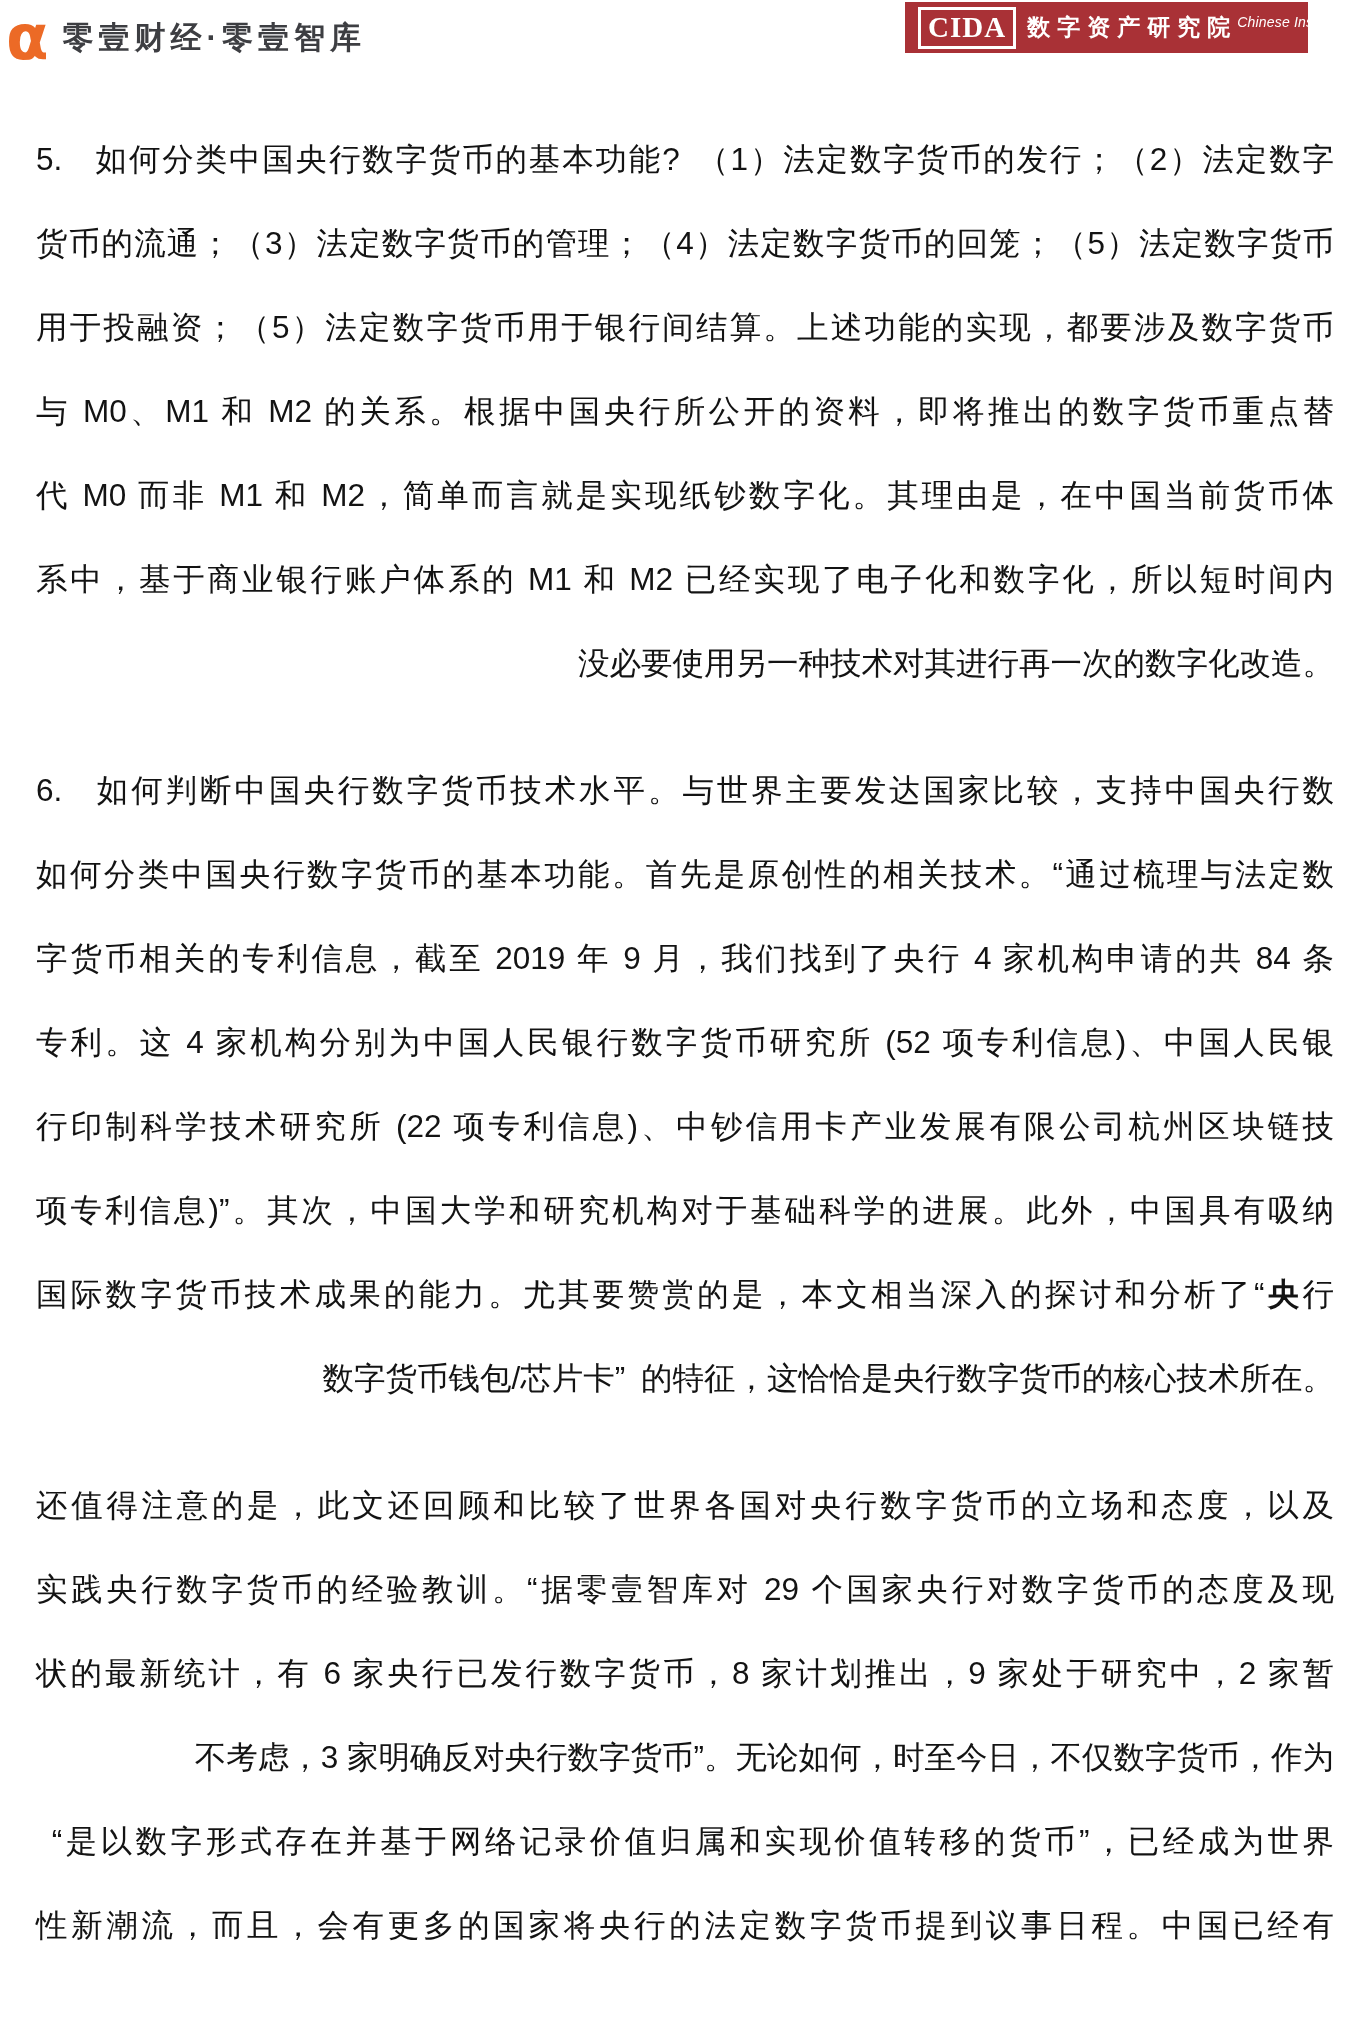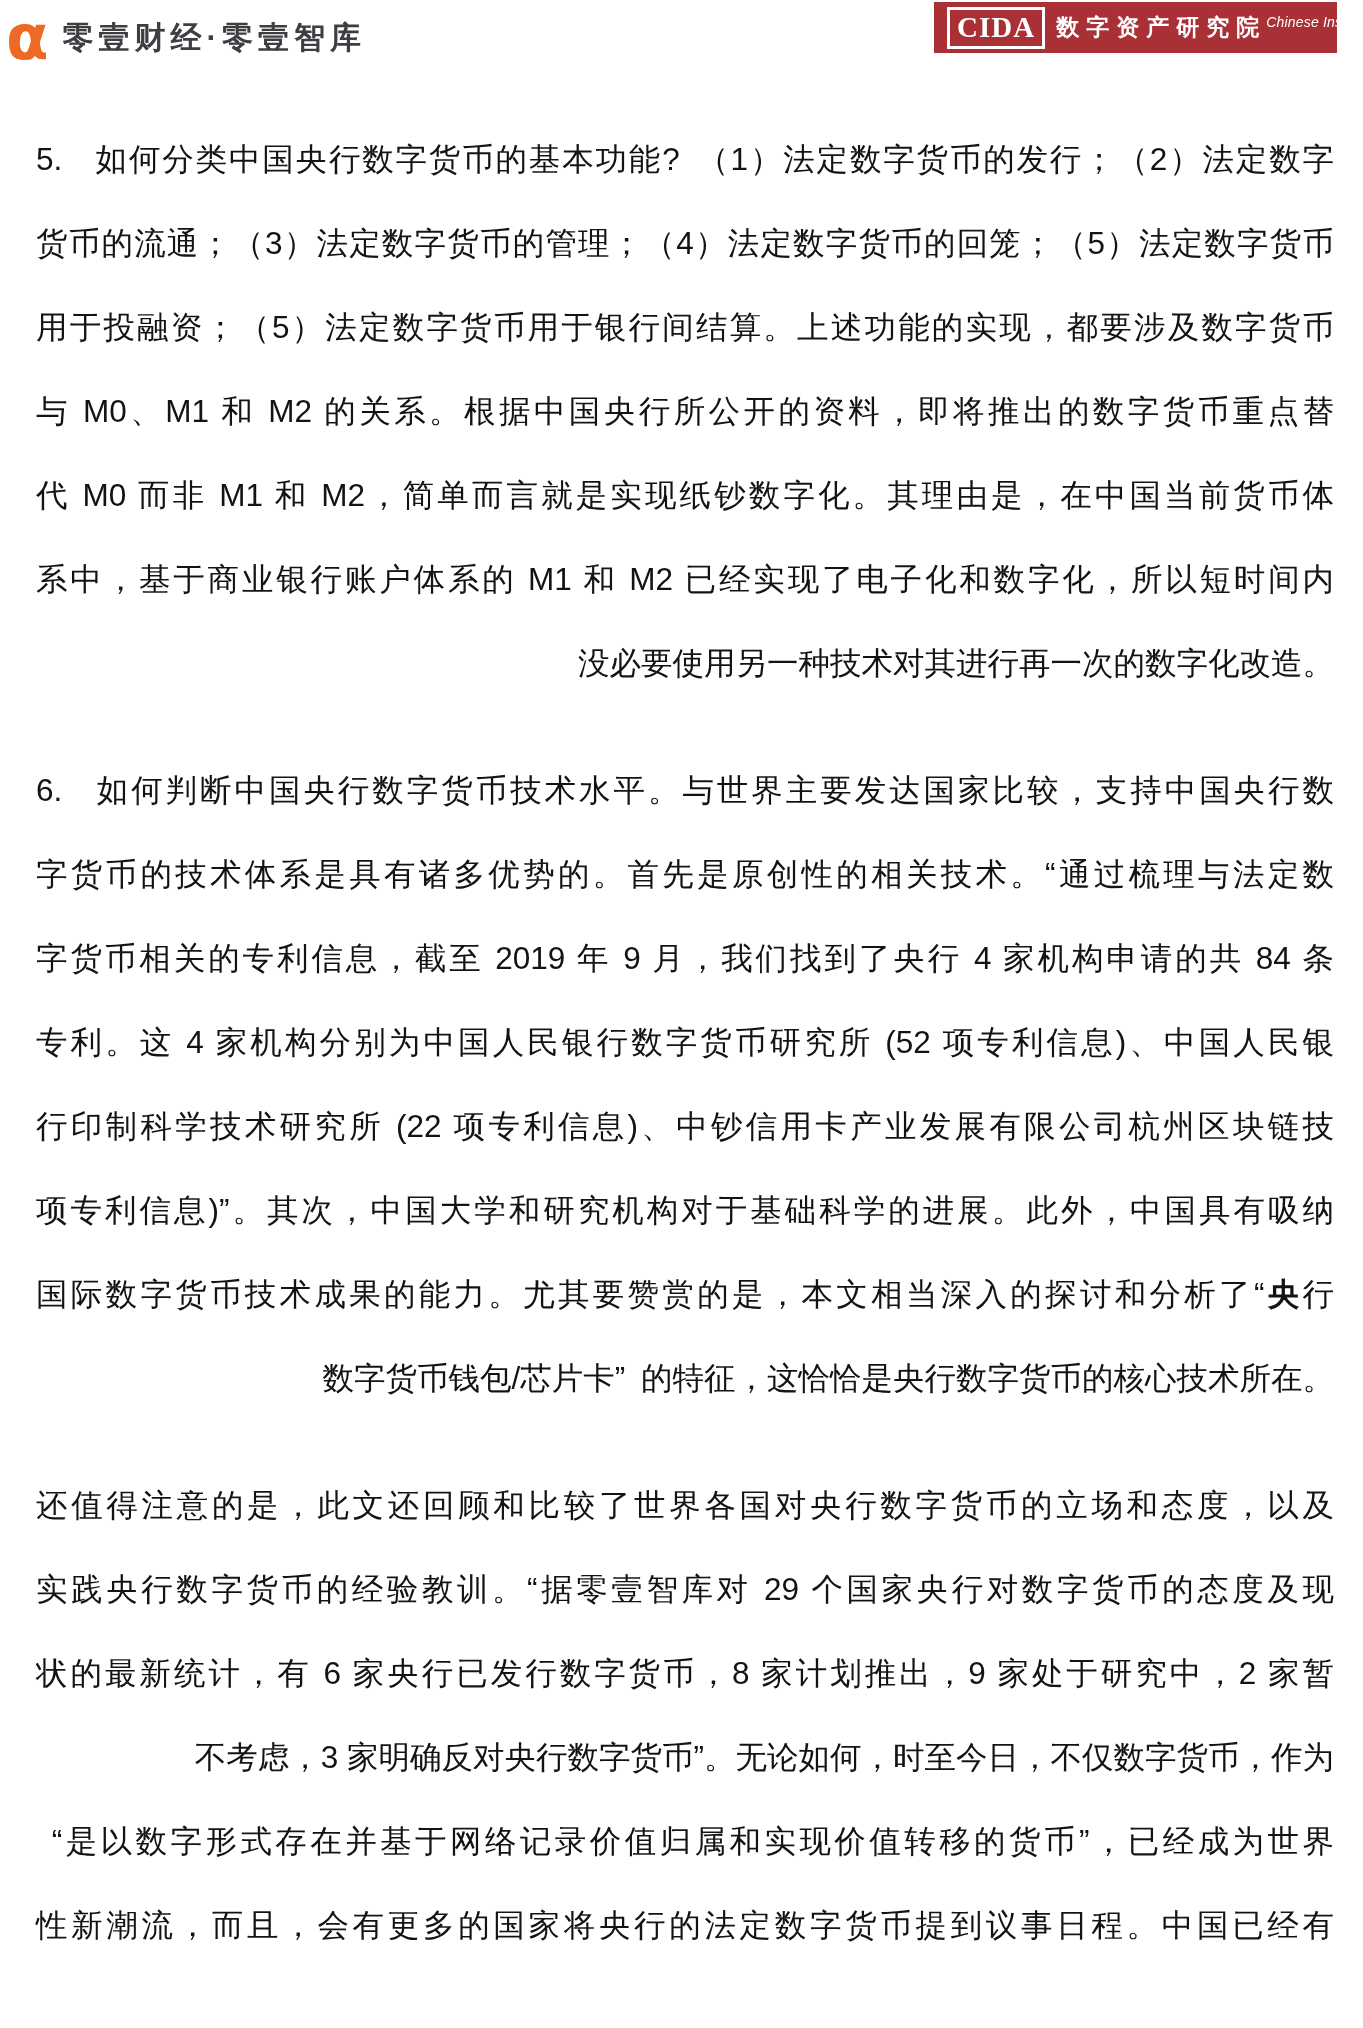--- a/index.html
+++ b/index.html
@@ -12,21 +12,21 @@
   .brand-left { position:absolute; left:6px; top:6px; display:flex; align-items:center; }
   .alpha-glyph {
     font-family:"DejaVu Sans",sans-serif; font-weight:700; font-size:62px;
     line-height:52px; letter-spacing:0;
   }
   .brand-left-name {
     margin-left:14px; font-weight:700; font-size:31px; letter-spacing:5px;
     line-height:64px; white-space:nowrap;text-align:right;
   }
   .brand-right {
-    position:absolute; left:934px; top:2px; width:403px; height:51px;
+    position:absolute; left:905px; top:2px; width:403px; height:51px;
     display:flex; align-items:center; box-sizing:border-box; padding-left:13px;
   }
   .cida-box {
     border:3px solid #ffffff; height:36px; box-sizing:content-box;
     display:flex; align-items:center; justify-content:center;
     color:#ffffff; font-family:"Liberation Serif","DejaVu Serif",serif;
     font-weight:700; font-size:29px; letter-spacing:1px; padding:0 7px;
     white-space:nowrap;
   }
   .brand-right-text { margin-left:11px; color:#ffffff; display:flex; justify-content:center; }
@@ -70,21 +70,21 @@
         <div class="line fill"><span>5. 如何分类中国央行数字货币的基本功能? （1）法定数字货币的发行；（2）法定数字</span></div>
         <div class="line fill"><span>货币的流通；（3）法定数字货币的管理；（4）法定数字货币的回笼；（5）法定数字货币</span></div>
         <div class="line fill"><span>用于投融资；（5）法定数字货币用于银行间结算。上述功能的实现，都要涉及数字货币</span></div>
         <div class="line fill"><span>与 M0、M1 和 M2 的关系。根据中国央行所公开的资料，即将推出的数字货币重点替</span></div>
         <div class="line fill"><span>代 M0 而非 M1 和 M2，简单而言就是实现纸钞数字化。其理由是，在中国当前货币体</span></div>
         <div class="line fill"><span>系中，基于商业银行账户体系的 M1 和 M2 已经实现了电子化和数字化，所以短时间内</span></div>
         <div class="line nofill"><span>没必要使用另一种技术对其进行再一次的数字化改造。</span></div>
       </div>
       <div class="para">
         <div class="line fill"><span>6. 如何判断中国央行数字货币技术水平。与世界主要发达国家比较，支持中国央行数</span></div>
-        <div class="line fill"><span>字货币的技术体系是具有诸多优势的。首先是原创性的相关技术。“通过梳理与法定数</span></div>
+        <div class="line fill"><span>如何分类中国央行数字货币的基本功能。首先是原创性的相关技术。“通过梳理与法定数</span></div>
         <div class="line fill"><span>字货币相关的专利信息，截至 2019 年 9 月，我们找到了央行 4 家机构申请的共 84 条</span></div>
         <div class="line fill"><span>专利。这 4 家机构分别为中国人民银行数字货币研究所 (52 项专利信息)、中国人民银</span></div>
         <div class="line fill"><span>行印制科学技术研究所 (22 项专利信息)、中钞信用卡产业发展有限公司杭州区块链技</span></div>
         <div class="line fill"><span>项专利信息)”。其次，中国大学和研究机构对于基础科学的进展。此外，中国具有吸纳</span></div>
         <div class="line fill"><span>国际数字货币技术成果的能力。尤其要赞赏的是，本文相当深入的探讨和分析了“</span><span class="seg-bold">央</span><span>行</span></div>
         <div class="line nofill"><span>数字货币钱包/芯片卡” 的特征，这恰恰是央行数字货币的核心技术所在。</span></div>
       </div>
       <div class="para">
         <div class="line fill"><span>还值得注意的是，此文还回顾和比较了世界各国对央行数字货币的立场和态度，以及</span></div>
         <div class="line fill"><span>实践央行数字货币的经验教训。“据零壹智库对 29 个国家央行对数字货币的态度及现</span></div>

